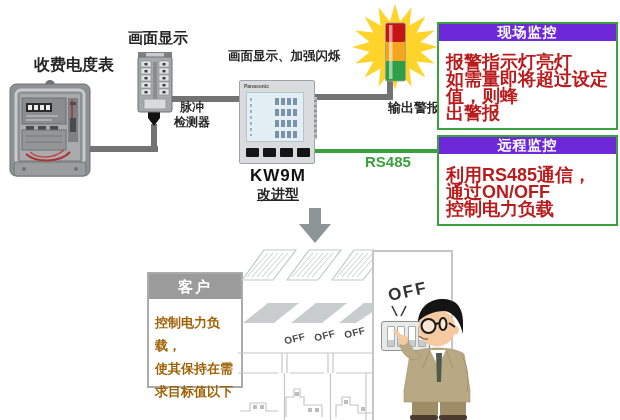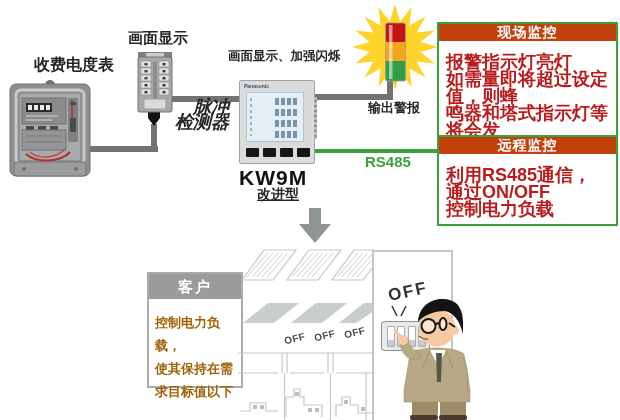--- a/index.html
+++ b/index.html
@@ -6,21 +6,21 @@
   html,body { background:#fff; }
   body { font-family:"Liberation Sans","DejaVu Sans",sans-serif; }
   #stage { position:relative; width:620px; height:420px; background:#fff; overflow:hidden; }
   .abs { position:absolute; }
   .lbl { position:absolute; font-weight:700; color:#252525; }
   .line { position:absolute; background:#737373; }
   .greenline { position:absolute; background:#3AA23C; }
 
   
   .panel { position:absolute; width:181px; border:2px solid #3AA23C; background:#fff; }
-  .panel .hd { background:#c2410c; color:#fff; font-weight:700; font-size:14px;
+  .panel .hd { background:#6d28d9; color:#fff; font-weight:700; font-size:14px;
                text-align:center; height:17px; line-height:17px; letter-spacing:1px; }
   .panel .bd { padding:13px 7px 6px; font-size:18px; font-weight:700; color:#b91c1c; line-height:17px; }
 
   
   .customer { position:absolute; left:147px; top:272px; width:96px; height:116px;
               border:2px solid #ABABAB; background:#fff; }
   .customer .hd { background:#9B9B9B; color:#fff; font-weight:700; font-size:15px;
                   text-align:center; height:25px; line-height:25px; letter-spacing:2px; }
   .customer .bd { padding:12px 3px 0 6px; font-size:13px; font-weight:700; color:#a16207; line-height:23px; }
 
@@ -121,64 +121,63 @@
       <rect x="27" y="25" width="10" height="6" fill="#E0E2E3"></rect>
         <rect x="30.5" y="27" width="3" height="2.4" fill="#3A3A3A" stroke="none"></rect>
       <rect x="27" y="32" width="10" height="6" fill="#E0E2E3"></rect>
         <rect x="30.5" y="34" width="3" height="2.4" fill="#3A3A3A" stroke="none"></rect>
       <rect x="27" y="39" width="10" height="6" fill="#E0E2E3"></rect>
         <rect x="30.5" y="41" width="3" height="2.4" fill="#3A3A3A" stroke="none"></rect>
     </g>
     <rect x="12" y="49" width="22" height="10" fill="#D8DADB" stroke="#9A9C9D"></rect>
   </svg>
   <div class="lbl" style="left:116px;top:29px;width:84px;text-align:center;font-size:15px;">画面显示</div>
-  <div class="lbl" style="left:155px;top:100px;width:74px;text-align:right;font-size:18px;line-height:15px;font-style:italic;">
+  <div class="lbl" style="left:155px;top:100px;width:74px;text-align:center;font-size:12px;line-height:15px;">
     <div>脉冲</div>
     <div>检测器</div>
   </div>
 
   <div id="kw9m">
     <div class="ridges"></div>
     <div class="brand">Panasonic</div>
     <div class="screen">
       <div class="lm"></div>
       <div class="dr" style="top:5px;"></div>
       <div class="dr" style="top:16px;"></div>
       <div class="dr" style="top:27px;"></div>
       <div class="dr" style="top:38px;"></div>
     </div>
     <div class="btn" style="left:6px;"></div>
     <div class="btn" style="left:23px;"></div>
     <div class="btn" style="left:40px;"></div>
     <div class="btn" style="left:57px;"></div>
   </div>
   <div class="lbl" style="left:228px;top:48px;font-size:12.5px;white-space:nowrap;">画面显示、加强闪烁</div>
-  <div class="lbl" style="left:239px;top:166px;width:78px;font-size:21px;letter-spacing:1px;color:#111;">KW9M</div>
+  <div class="lbl" style="left:239px;top:166px;width:78px;text-align:center;font-size:17px;letter-spacing:1px;color:#111;">KW9M</div>
   <div class="lbl" style="left:239px;top:186px;width:78px;text-align:center;font-size:14px;text-decoration:underline;">改进型</div>
 
   <svg class="abs" style="left:350px;top:2px;" width="90" height="90" viewBox="0 0 90 90">
     <polygon fill="#FFD42A" points="45,2 50.1,19.5 61.5,5.3 59.5,23.4 75.4,14.6 66.6,30.5 84.7,28.5 70.5,39.9 88,45 70.5,50.1 84.7,61.5 66.6,59.5 75.4,75.4 59.5,66.6 61.5,84.7 50.1,70.5 45,88 39.9,70.5 28.5,84.7 30.5,66.6 14.6,75.4 23.4,59.5 5.3,61.5 19.5,50.1 2,45 19.5,39.9 5.3,28.5 23.4,30.5 14.6,14.6 30.5,23.4 28.5,5.3 39.9,19.5"></polygon>
     <rect x="35.5" y="21" width="20" height="19" rx="2" fill="#C41414"></rect>
     <rect x="35.5" y="40" width="20" height="19" fill="#F5A51D"></rect>
     <rect x="35.5" y="59" width="20" height="20" rx="1" fill="#2E9E47"></rect>
     <rect x="39" y="23" width="3.5" height="54" fill="#FFFFFF" opacity="0.55"></rect>
     <rect x="35.5" y="21" width="20" height="58" rx="2" fill="none" stroke="#9A9A9A" stroke-width="0.8"></rect>
   </svg>
 
-  <div class="lbl" style="left:348px;top:101px;width:92px;text-align:center;font-size:13px;line-height:14.5px;">
+  <div class="lbl" style="left:348px;top:101px;width:92px;text-align:right;font-size:13px;line-height:14.5px;">
     <div>输出警报</div>
   </div>
   <div class="lbl" style="left:365px;top:153px;font-size:15px;color:#3AA23C;">RS485</div>
 
   <div class="panel" style="left:437px;top:22px;">
     <div class="hd">现场监控</div>
     <div class="bd">
       <div>报警指示灯亮灯</div>
       <div>如需量即将超过设定值，则蜂</div>
-      <div>鸣器和塔式指示灯等将会发</div>
       <div>出警报</div>
     </div>
   </div>
 
   <div class="panel" style="left:437px;top:135px;">
     <div class="hd">远程监控</div>
     <div class="bd">
       <div>利用RS485通信，通过ON/OFF</div>
       <div>控制电力负载</div>
     </div>

